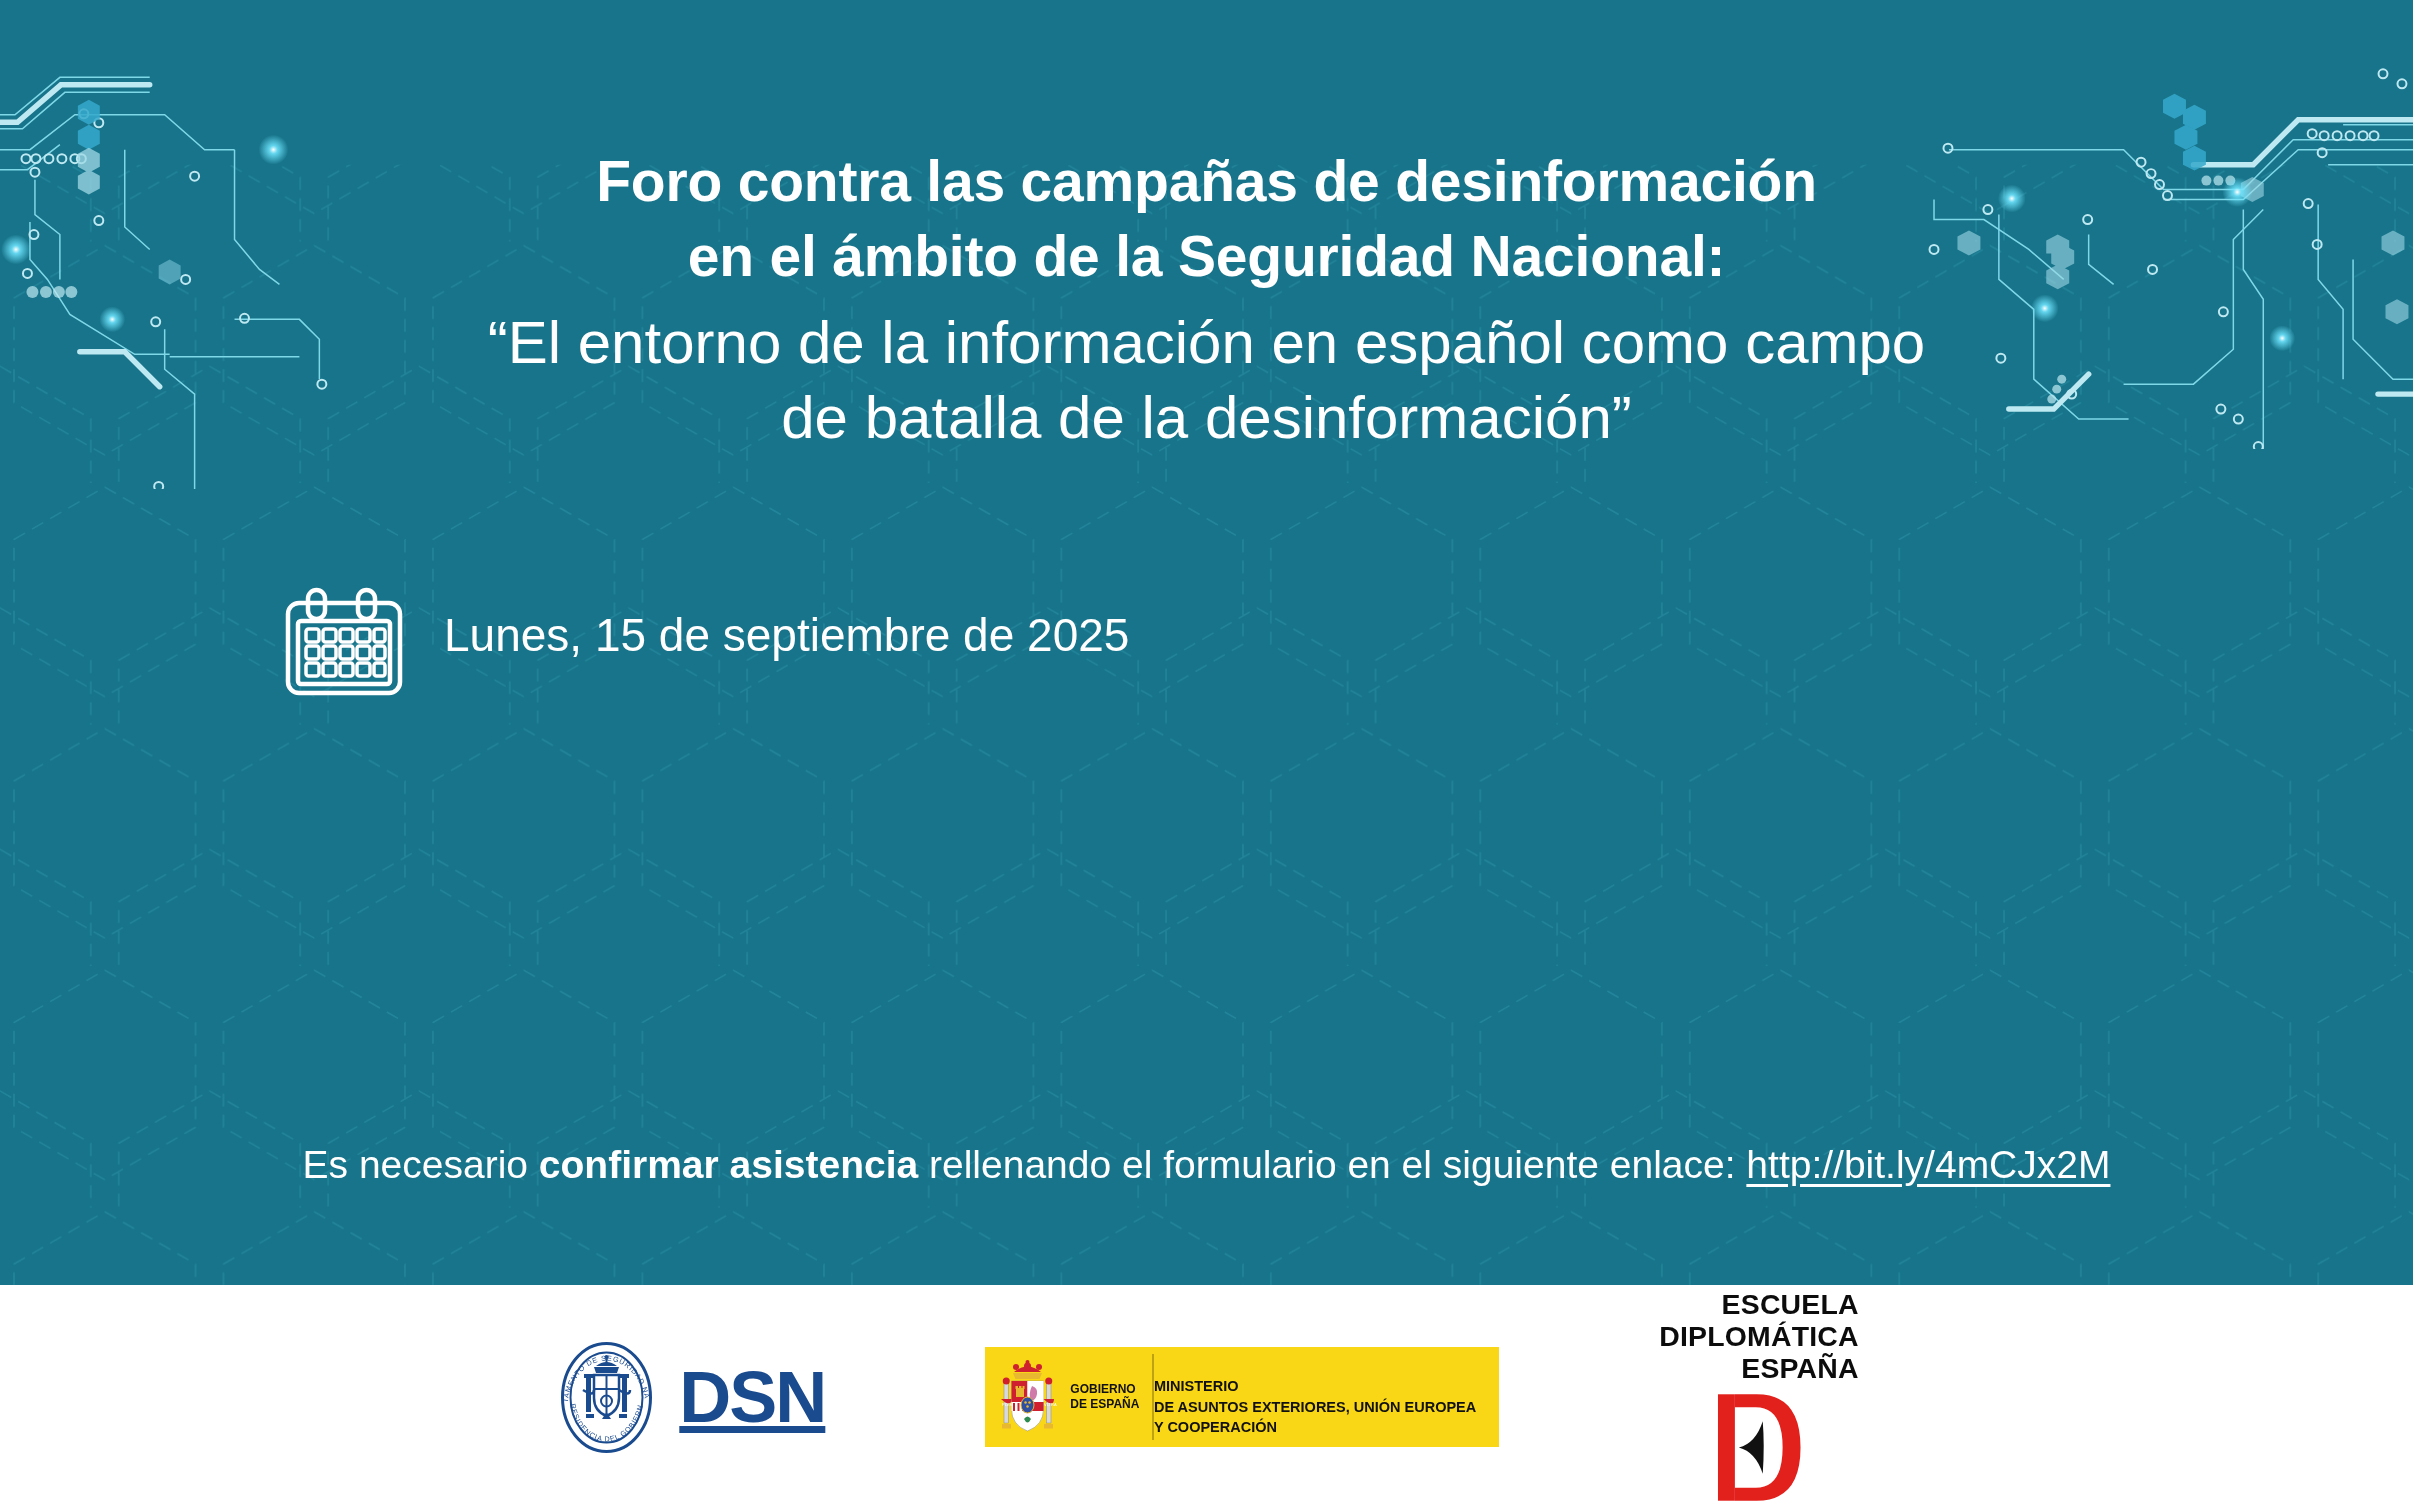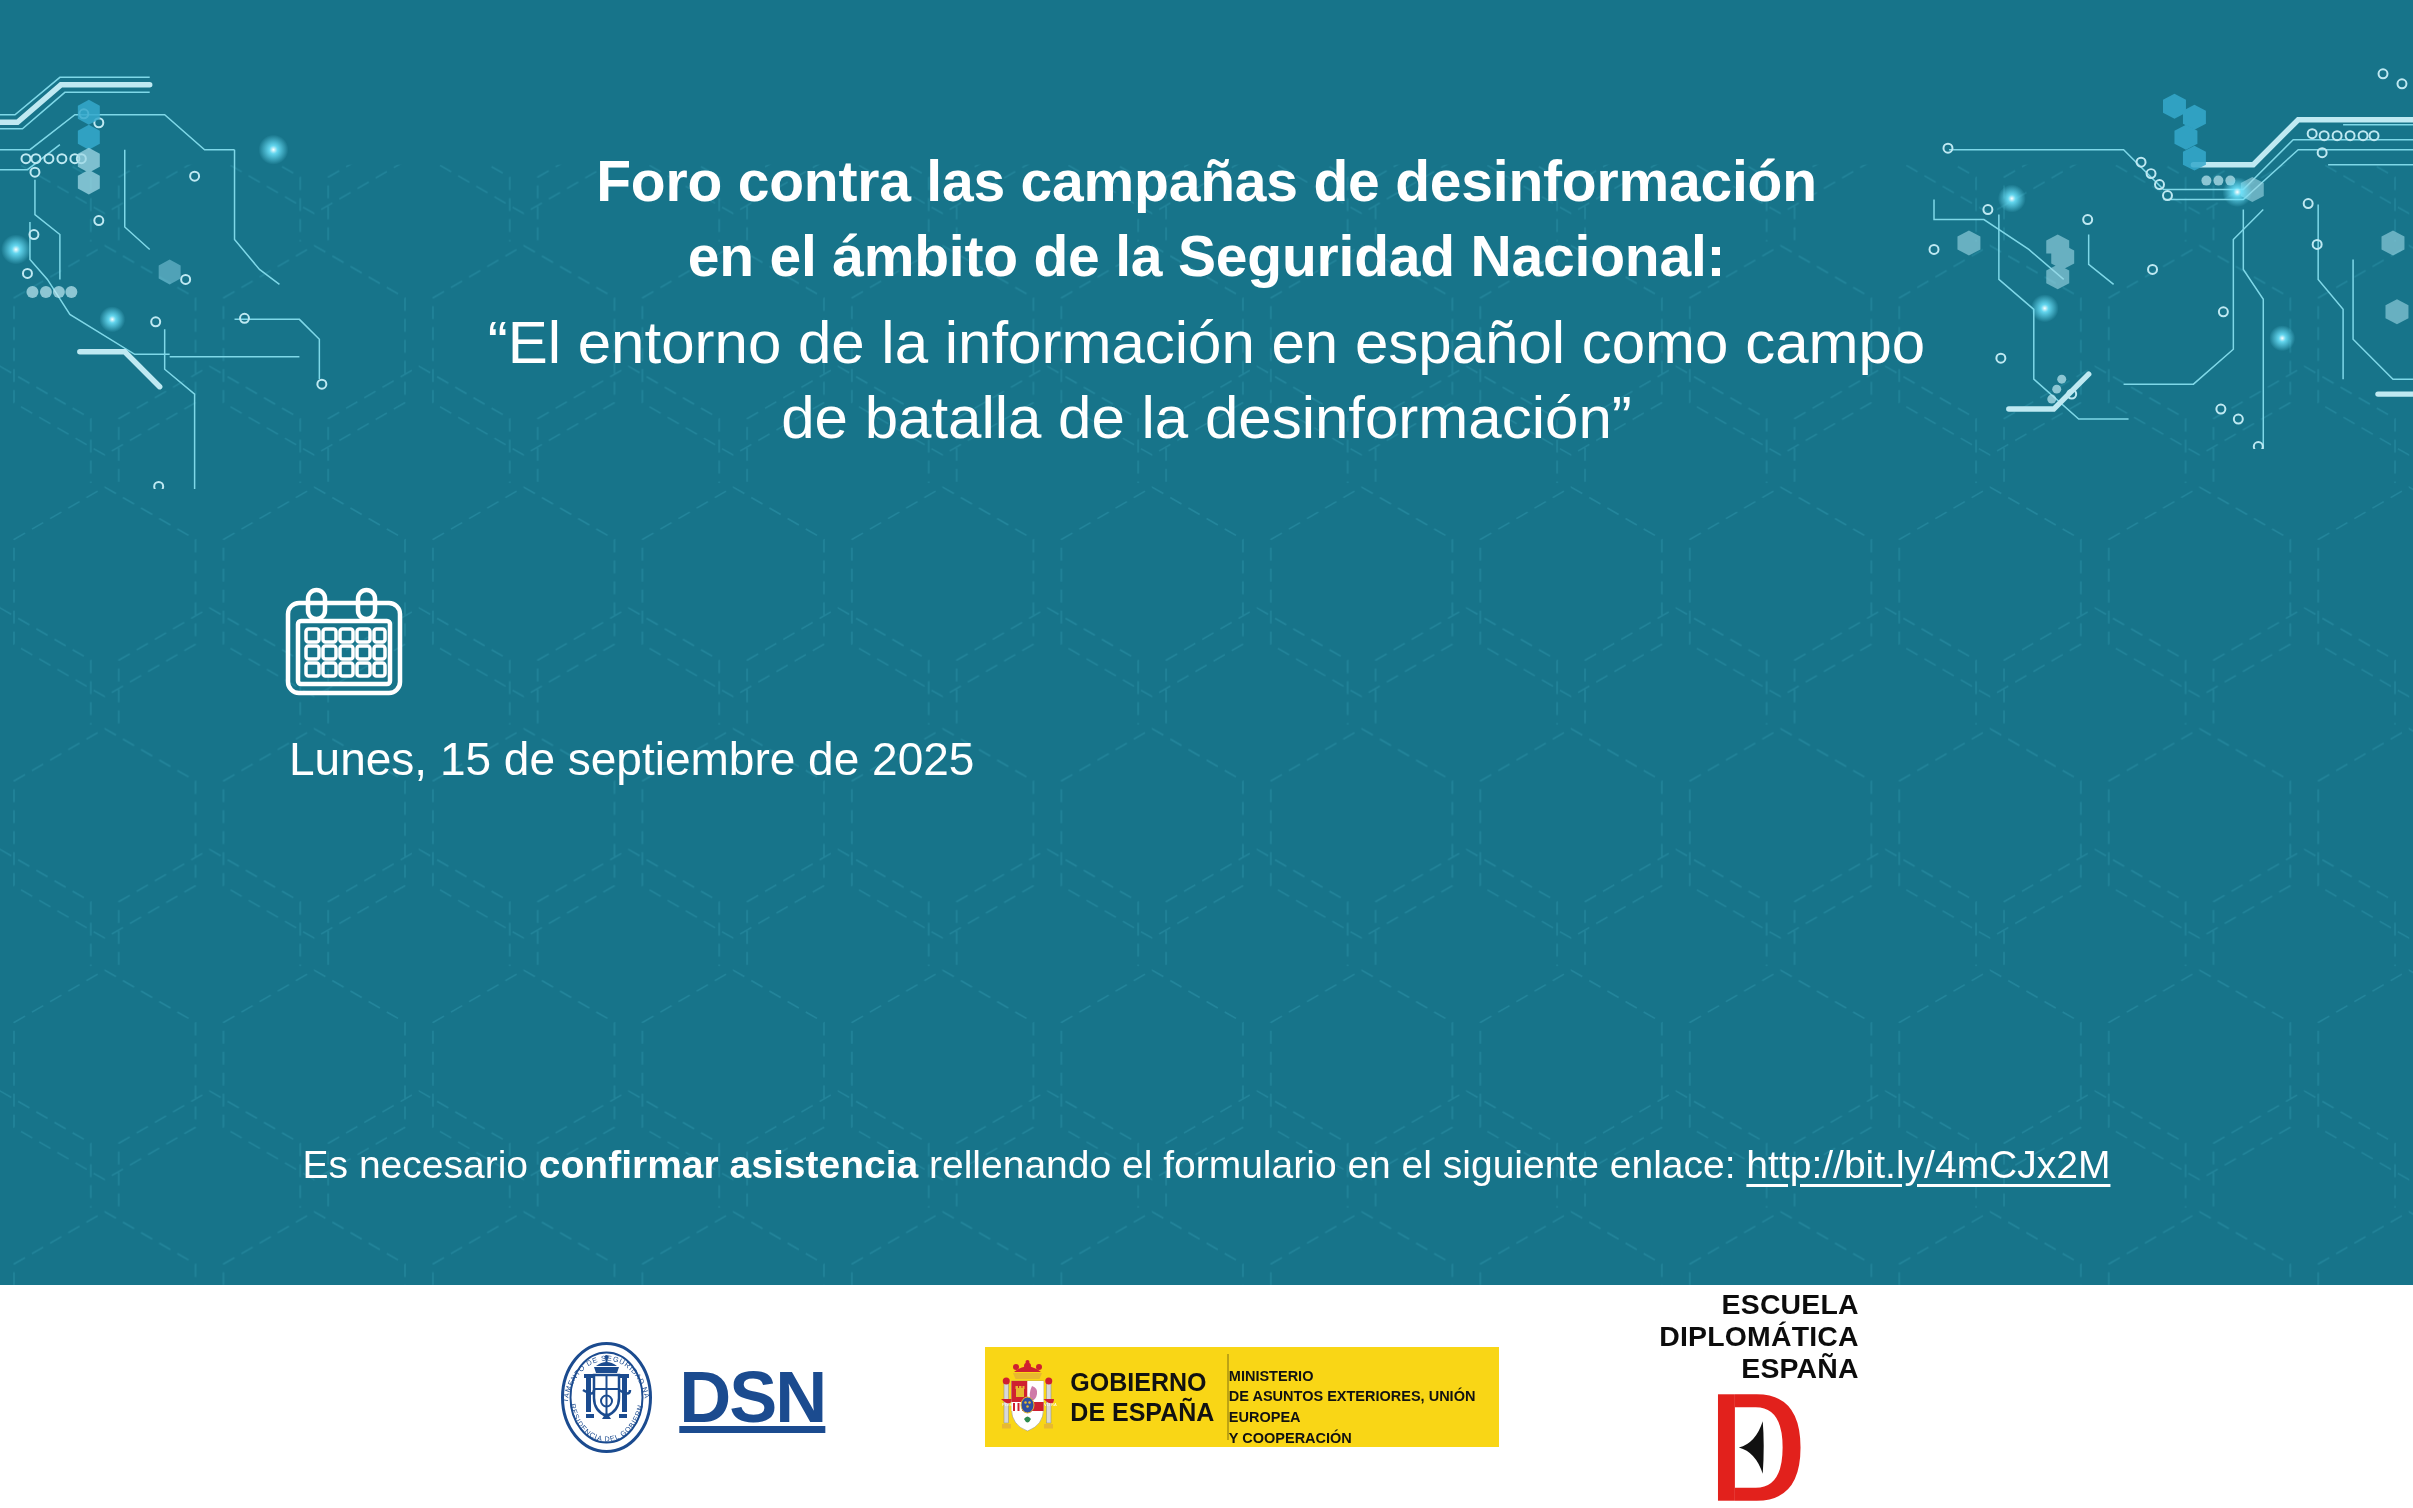--- a/index.html
+++ b/index.html
@@ -28,21 +28,21 @@
     font-stretch:condensed;letter-spacing:-0.2px;
     margin:8px;
   }
   .subtitle-wrap{position:absolute;left:0;top:305px;width:2413px;text-align:center;}
   .subtitle{
     color:#ffffff;font-weight:normal;font-size:60px;line-height:1.25;margin:0;
   }
 
   
   .info{position:absolute;left:279px;top:586px;width:1796px;}
-  .row{display:flex;align-items:flex-start;margin-bottom:0;flex-direction:column;}
+  .row{display:flex;align-items:flex-start;margin-bottom:0;}
   .row .ic{flex:0 0 auto;width:155px;display:flex;justify-content:flex-start;align-items:flex-start;}
   .row .tx{color:#fff;font-size:46px;line-height:1.3;padding-top:7px;}
 
   .row-date{height:152px;}
   .row-date .tx{padding-left:10px;padding-top:20px;}
   .row-time{height:162px;}
   .row-time .tx{padding-top:31px;}
   .row-place .tx{padding-top:10px;}
 
   
@@ -61,21 +61,21 @@
   .logo{display:flex;align-items:center;}
 
   
   .dsn{gap:20px;}
   .dsn .word{color:#1b4b8f;font-weight:bold;font-size:72px;letter-spacing:-2px;line-height:1;text-decoration:underline;}
 
   
   .min{background:#f9d616;padding:0;width:514px;height:100px;align-items:stretch;}
   .min .crest{flex:0 0 auto;width:85px;display:flex;align-items:center;justify-content:center;}
   .min .gob{flex:0 0 auto;display:flex;flex-direction:column;justify-content:center;
-        color:#111;font-size:25px;font-weight:bold;line-height:1.22;padding-right:13px;}
+        color:#111;font-size:12px;font-weight:bold;line-height:1.22;padding-right:13px;}
   .min .sep{flex:0 0 auto;width:1.5px;background:#bda314;margin:7px 0;}
   .min .mintxt{flex:1 1 auto;display:flex;flex-direction:column;justify-content:center;
         color:#111;font-size:14.5px;line-height:1.42;font-weight:600;margin-top:20px;}
 
   
   .esc{gap:5px;flex-direction:column;}
   .esc .etxt{text-align:right;color:#0c0c0c;font-weight:bold;font-size:28.4px;line-height:1.12;letter-spacing:0.2px;}
 </style>
 </head>
 <body>

